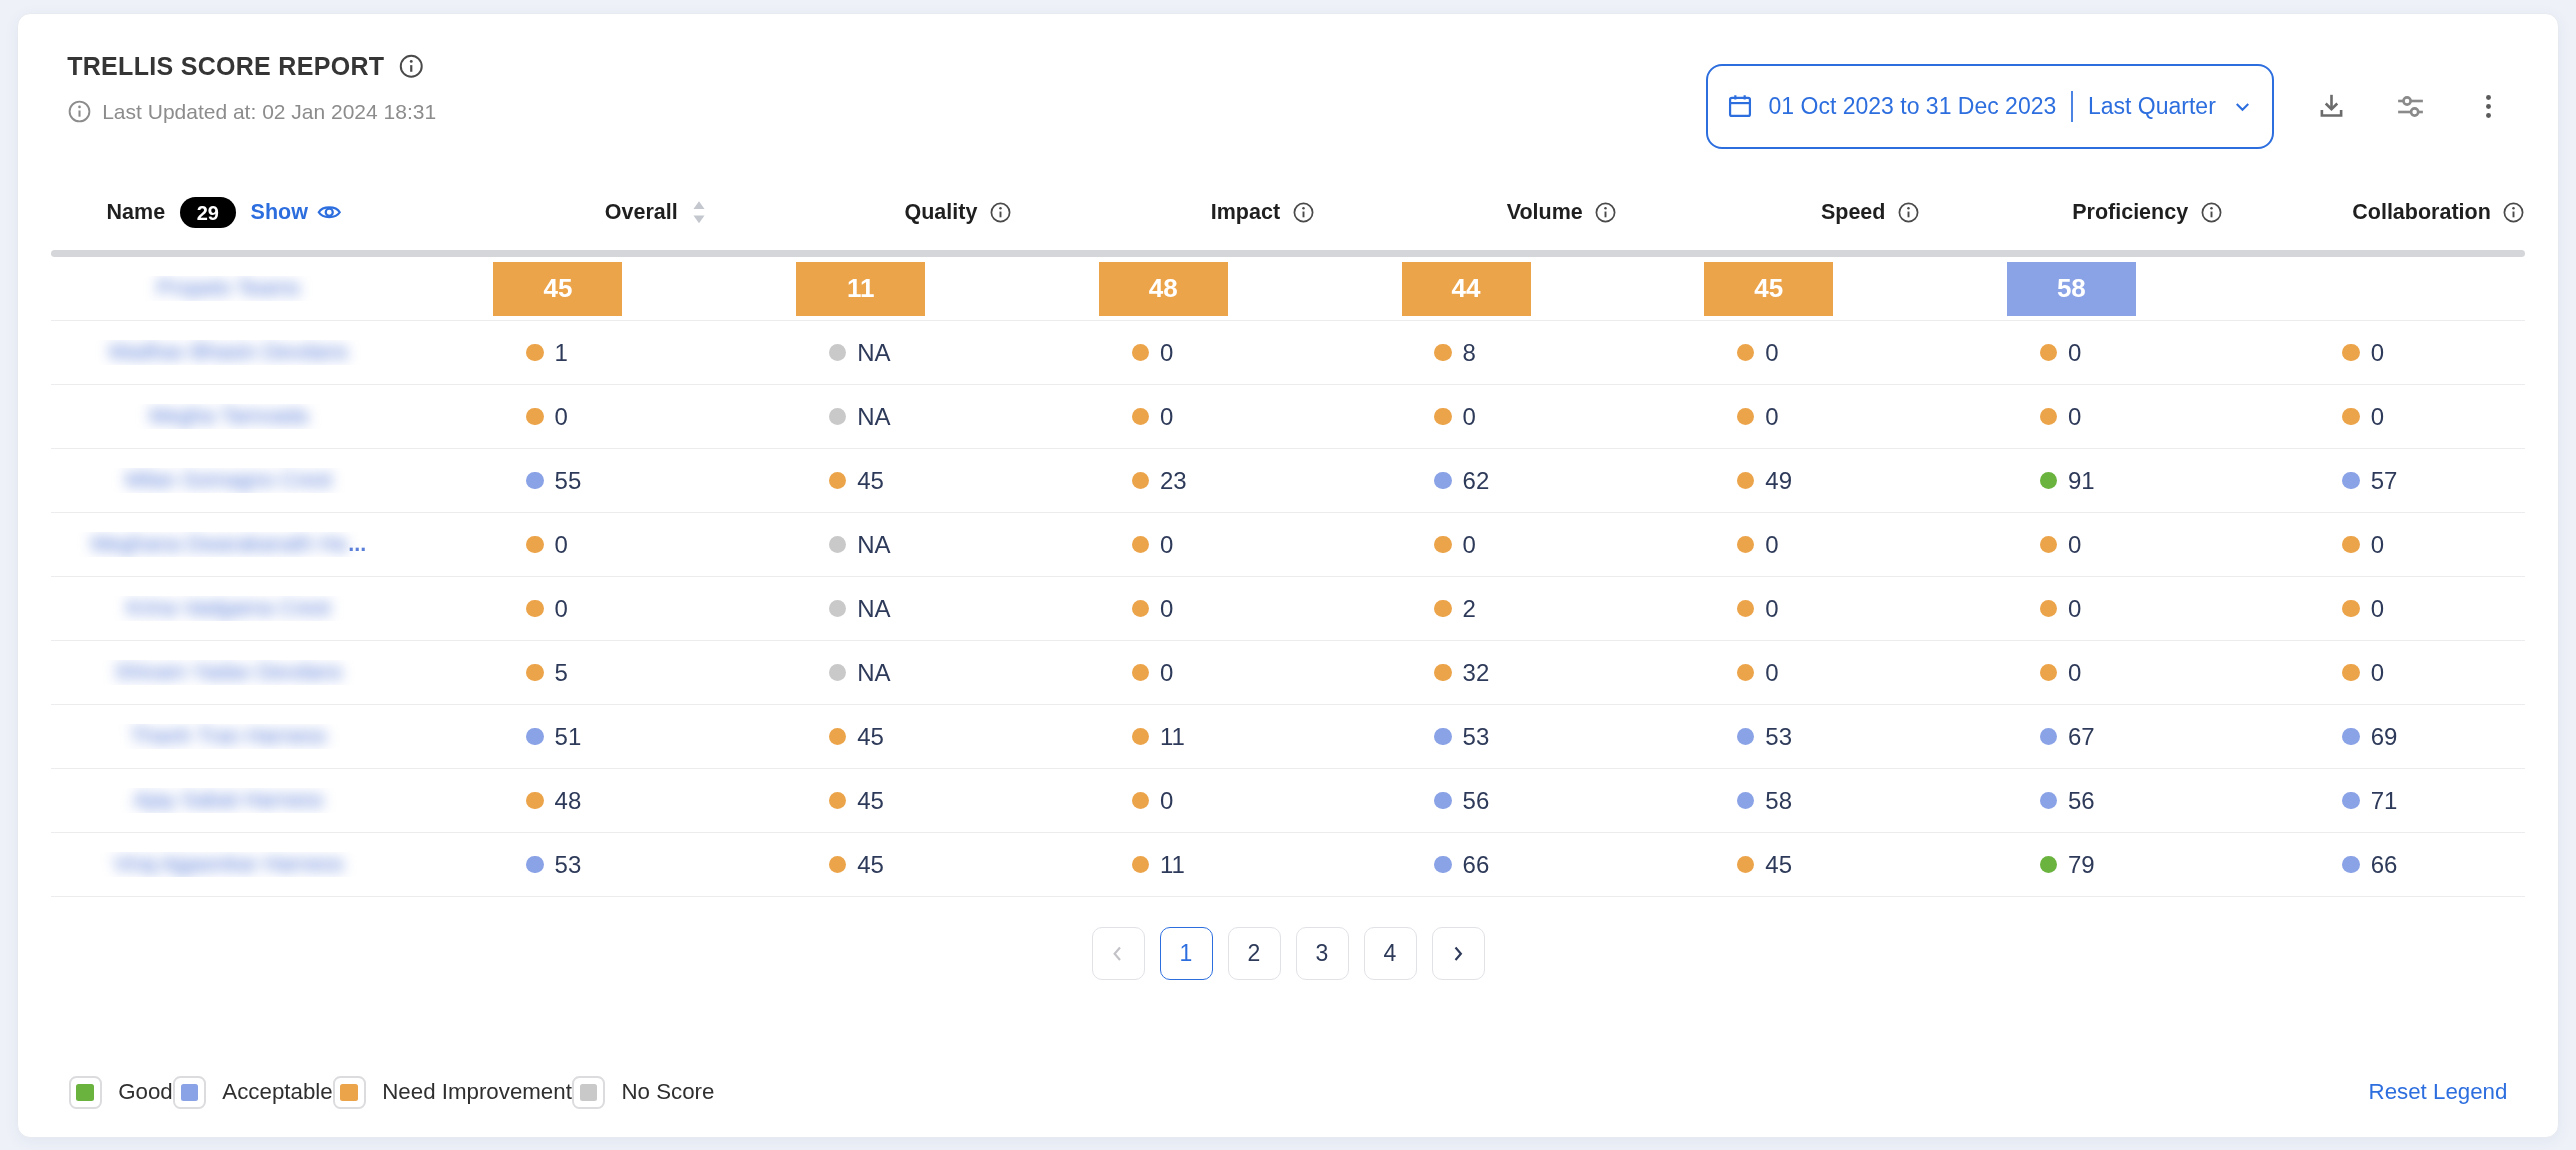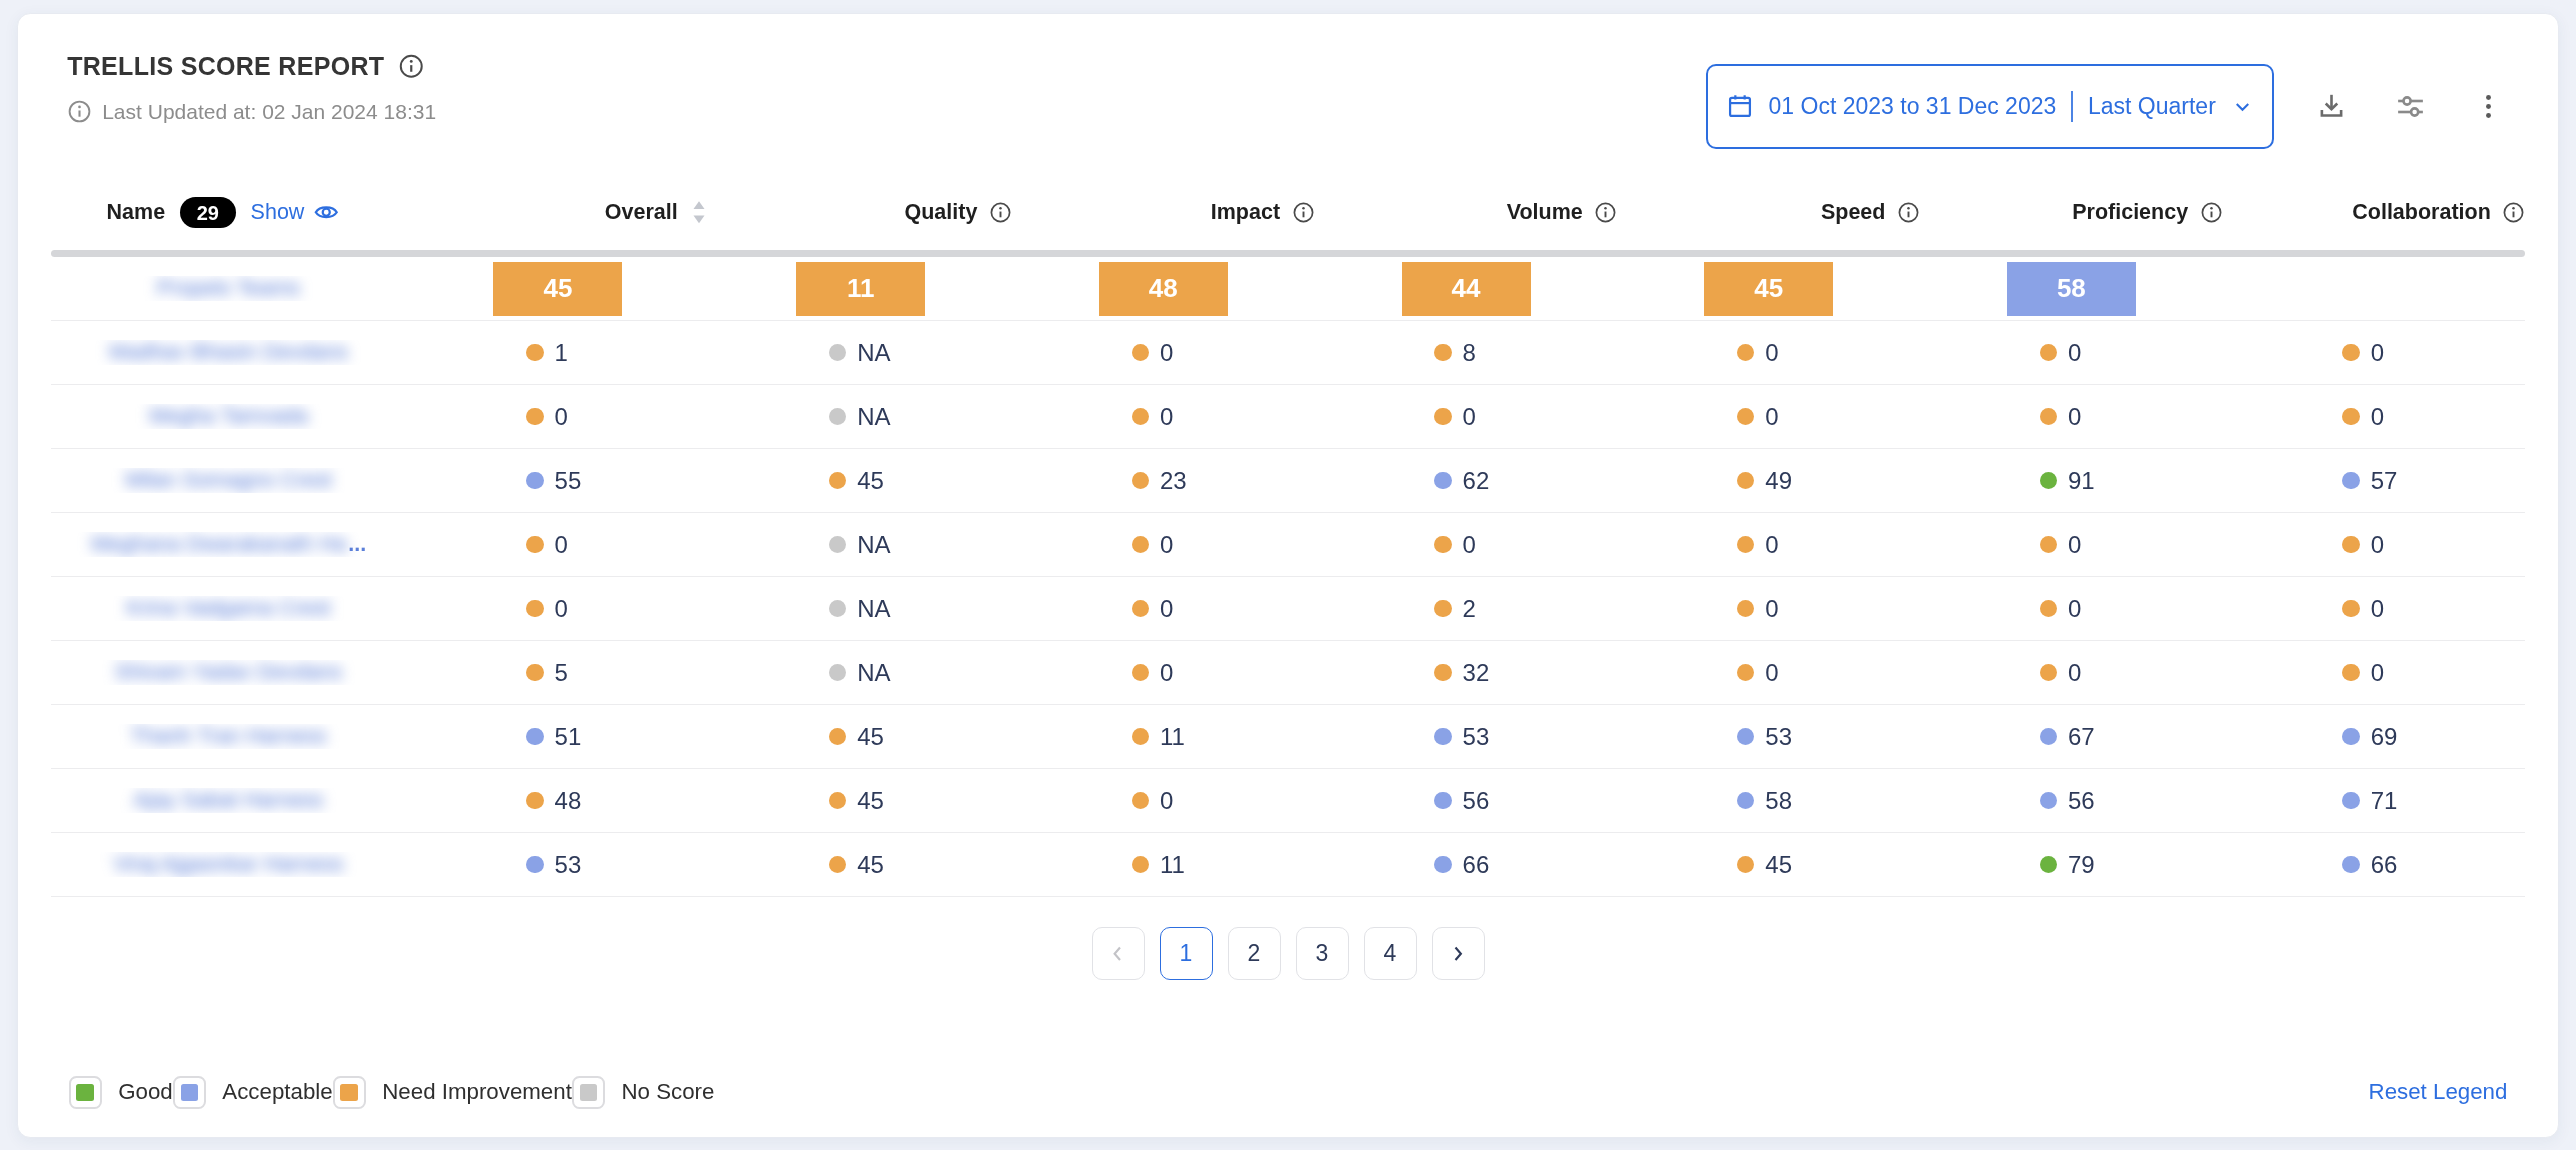--- a/index.html
+++ b/index.html
@@ -22,36 +22,36 @@
 
   
   .top { display:flex; justify-content:space-between; align-items:flex-start; padding:0 16.6px; }
   .title-row { display:flex; align-items:center; gap:13.2px; }
   .title { font-size:25px; font-weight:600; color:#353535; letter-spacing:0.3px; }
   .updated-row { display:flex; align-items:center; gap:10px; margin-top:18px; color:#8c8c8c; font-size:21px; font-weight:500; }
   .icon { display:inline-flex; align-items:center; justify-content:center; }
   .controls { display:flex; align-items:center; gap:36px; margin-top:11.6px; }
   .date-btn {
     display:flex; align-items:center; gap:15px;
-    border:2.5px solid #2d6edf; border-radius:10px;
+    border:2.5px solid #2d6edf; border-radius:16px;
     padding:25px 18px; background:#ffffff; cursor:pointer;
     color:#2d6edf; font-size:23px; font-weight:500;
     font-family:"Liberation Sans",sans-serif;
   }
   .date-sep { width:1.7px; height:31px; background:#2d6edf; opacity:.85; }
   .tool-btn { background:none; border:none; cursor:pointer; display:inline-flex; padding:5px; }
 
   
   .grid { display:grid; grid-template-columns:356px repeat(7,1fr); align-items:center; }
   .thead { margin-top:48px; padding:0 0 21.5px 0; }
   .h-name-cell { display:flex; align-items:center; gap:15px; padding-left:56px; }
   .h-label { font-size:21.5px; font-weight:700; color:#1f1f1f; }
   .count-badge { background:#000000; color:#fff; font-size:20px; font-weight:600; border-radius:827px; padding:5.8px 16.6px; line-height:1; }
   .show-btn { display:flex; align-items:center; gap:8.3px; background:none; border:none; cursor:pointer;
-              color:#2d6edf; font-size:21.5px; font-weight:400; font-family:"Liberation Sans",sans-serif; }
+              color:#2d6edf; font-size:21.5px; font-weight:700; font-family:"Liberation Sans",sans-serif; }
   .h-cell { display:flex; align-items:center; justify-content:flex-end; gap:11.6px; }
   .h-icon { display:inline-flex; cursor:pointer; }
 
   .scrollbar { height:7.4px; background:#d5d6d9; border-radius:4.1px; width:100%; }
 
   .rows { }
   .row { height:64px; border-bottom:1.7px solid #ececee; }
   .name-cell { display:flex; align-items:center; justify-content:center; overflow:hidden; }
   .name-link { color:#4e74d4; font-size:21.5px; font-weight:500; filter:blur(6.6px); white-space:nowrap; cursor:pointer; }
   .ellipsis { color:#5b7fd9; font-size:21.5px; font-weight:600; margin-left:1.7px; }

